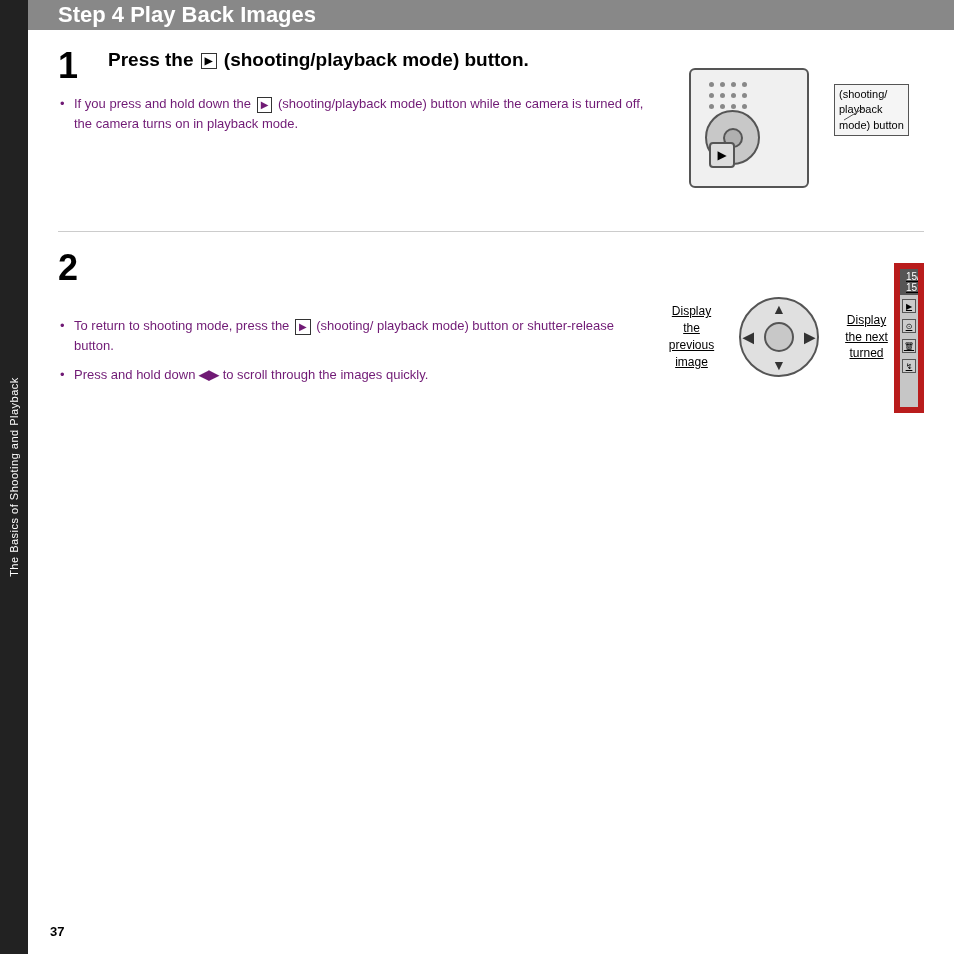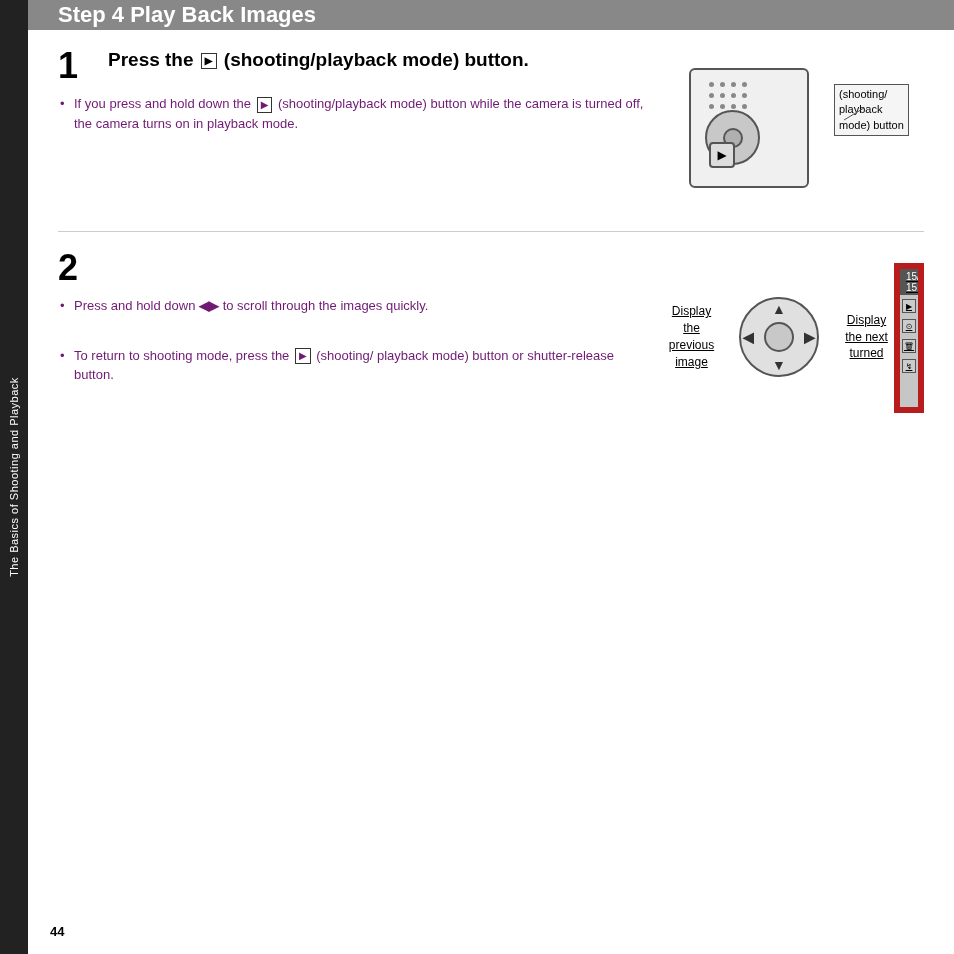--- a/index.html
+++ b/index.html
@@ -413,25 +413,25 @@
       </div>
     </div>
   </div>
 
   <div class="step-section" style="border-bottom: none;">
     <div class="step-content">
       <div class="step-header">
         <span class="step-number">2</span>
       </div>
       <ul class="bullet-list">
+        <li style="margin-top: 30px;">
+          To return to shooting mode, press the <span class="inline-icon">▶</span> (shooting/ playback mode) button or shutter-release button.
+        </li>
         <li>
           Press and hold down <strong>◀▶</strong> to scroll through the images quickly.
-        </li>
-        <li style="margin-top: 30px;">
-          To return to shooting mode, press the <span class="inline-icon">▶</span> (shooting/ playback mode) button or shutter-release button.
         </li>
       </ul>
     </div>
 
     <div class="step2-right">
 
       <div class="multi-selector-area">
         <div class="selector-label">Display the previous image</div>
         <div class="selector-wheel">
           <div class="selector-outer"></div>
@@ -484,13 +484,13 @@
               <span>4 ▶</span>
             </div>
           </div>
         </div>
       </div>
     </div>
   </div>
 
 </div>
 
-<div class="page-number">44</div>
+<div class="page-number">37</div>
 
 </body></html>

